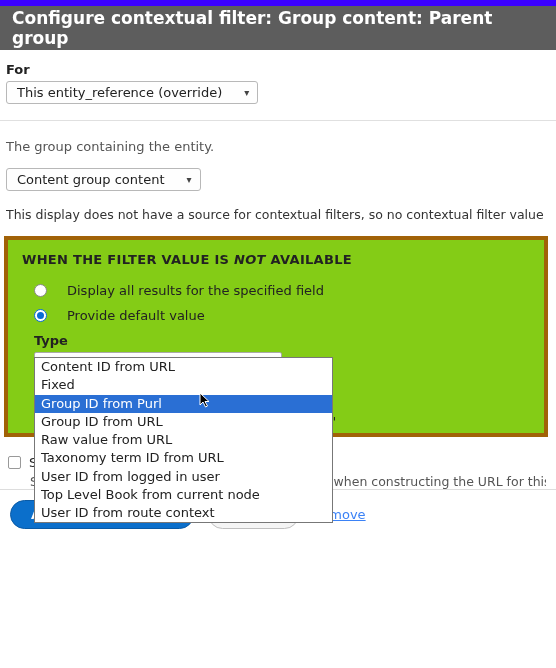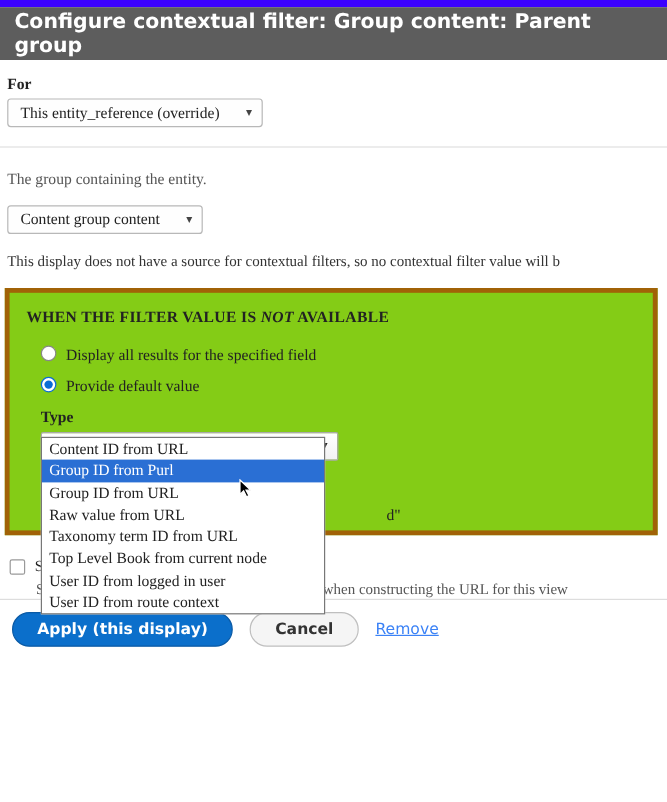--- a/index.html
+++ b/index.html
@@ -16,21 +16,20 @@
   }
   .header {
     background: #5d5d5d;
     color: #fff;
     padding: 2px 12px;
     font-size: 17px;
     font-weight: bold;
   }
   .body-area {
     padding: 12px 10px 0 6px;
-    font-family: Liberation Serif, serif;
   }
   .label {
     font-weight: bold;
     font-size: 13px;
     margin-bottom: 4px;
     display: block;
   }
   .select {
     display: inline-flex;
     align-items: center;
@@ -72,21 +71,22 @@
   }
   .fs-title {
     font-size: 13px;
     font-weight: bold;
     letter-spacing: .3px;
     margin-bottom: 16px;
   }
   .fs-title em { font-style: italic; font-weight: bold; }
   .radio-row {
     display: flex;
-    gap: 8px;
+    align-items: center;
+    gap: 20px;
     margin: 0 0 10px 12px;
     font-size: 13px;
   }
   .radio {
     width: 13px; height: 13px;
     border: 1px solid #888;
     border-radius: 50%;
     display: inline-flex;
     align-items: center;
     justify-content: center;
@@ -113,21 +113,21 @@
     display: flex;
     align-items: center;
     justify-content: space-between;
     background: linear-gradient(#fff, #f2f2f2);
     font-size: 13px;
   }
   .dropdown {
     position: absolute;
     left: 0;
     top: 24px;
-    width: 237px;
+    width: 299px;
     background: #fff;
     border: 1px solid #777;
     z-index: 10;
     font-size: 13px;
   }
   .dd-item {
     padding: 1px 6px;
     line-height: 1.25;
     cursor: pointer;
     white-space: nowrap;
@@ -256,26 +256,27 @@
       <span class="label">Type</span>
       <div class="type-select">
         <span>Group ID from Purl</span>
         <span class="chev">▾</span>
       </div>
 
       <span class="behind-d">d"</span>
 
       <div class="dropdown">
         <div class="dd-item">Content ID from URL</div>
+        <div class="dd-item">Fixed</div>
         <div class="dd-item hl">Group ID from Purl</div>
         <div class="dd-item">Group ID from URL</div>
         <div class="dd-item">Raw value from URL</div>
         <div class="dd-item">Taxonomy term ID from URL</div>
+        <div class="dd-item">User ID from logged in user</div>
         <div class="dd-item">Top Level Book from current node</div>
-        <div class="dd-item">User ID from logged in user</div>
         <div class="dd-item">User ID from route context</div>
       </div>
 
       <span class="cursor">
         <svg width="14" height="18" viewBox="0 0 14 18">
           <path d="M1 1 L1 13 L4 10 L6.5 15 L8.5 14 L6 9.5 L10 9.5 Z" fill="#000" stroke="#fff" stroke-width="1"></path>
         </svg>
       </span>
     </div>
   </div>

